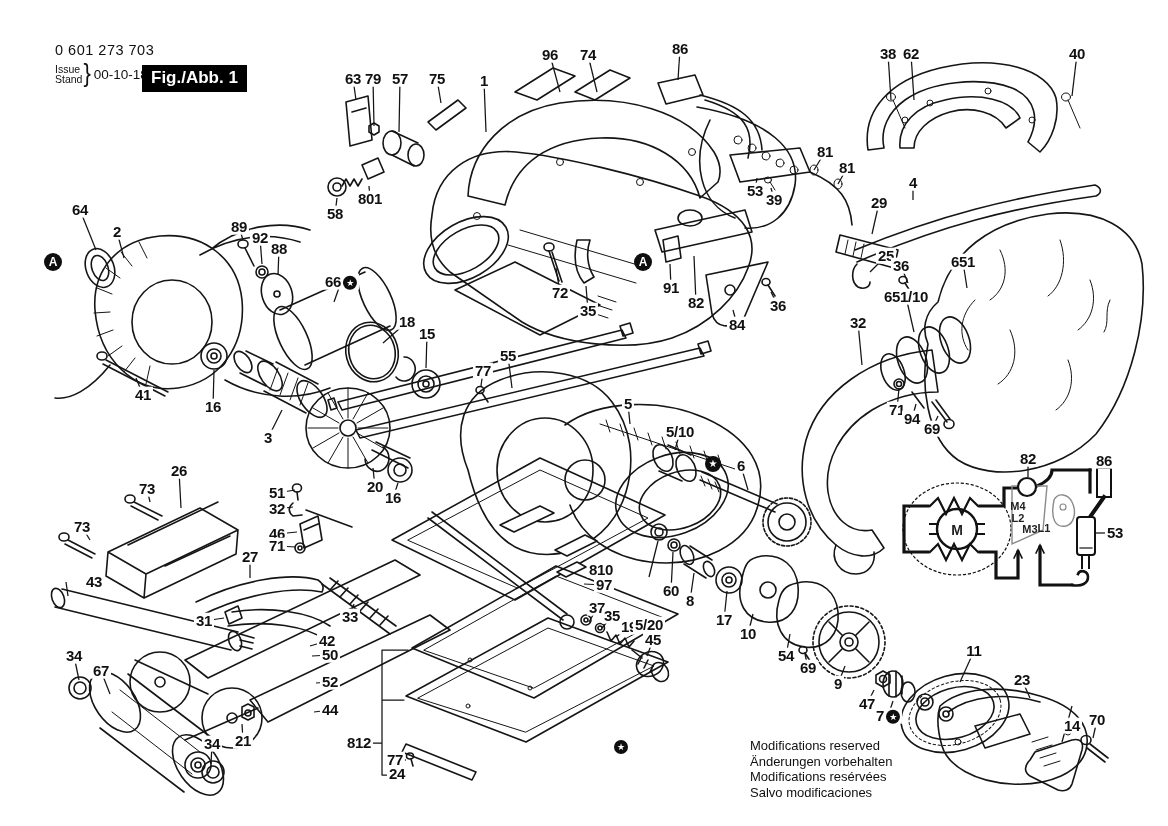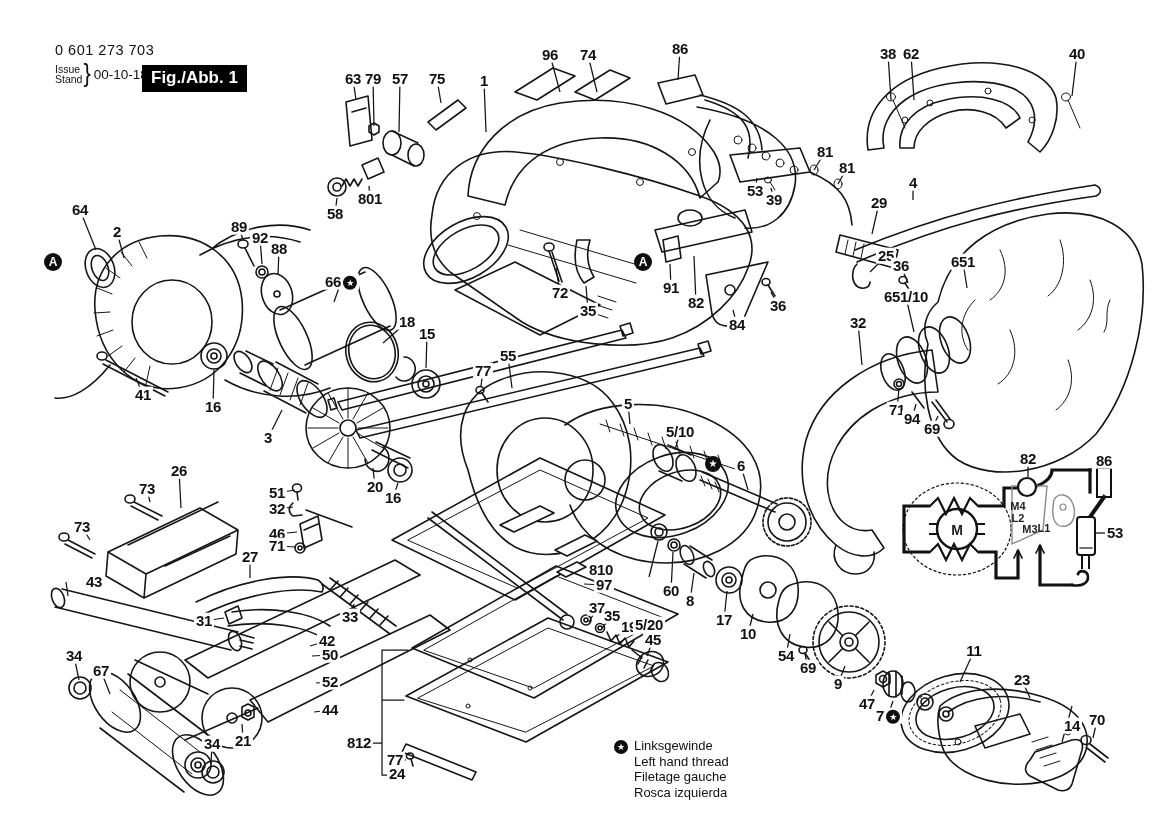--- a/index.html
+++ b/index.html
@@ -465,25 +465,25 @@
       <div class="iss">Issue</div>
       <div class="iss">Stand</div>
     </div>
     <div class="brace">}</div>
     <div class="date">00-10-18</div>
   </div>
 </div>
 <div class="figbox">Fig./Abb. 1</div>
 
 <span class="legendstar">★</span>
-<div class="legend c1" id="legend1">
-      <div>Linksgewinde</div>
-      <div>Left hand thread</div>
-      <div>Filetage gauche</div>
-      <div>Rosca izquierda</div>
+<div class="legend c2" id="legend2">
+      <div>Modifications reserved</div>
+      <div>Änderungen vorbehalten</div>
+      <div>Modifications resérvées</div>
+      <div>Salvo modificaciones</div>
     </div>
 
 <div id="labels">
       <div class="plabel" style="left: 550px; top: 55px;">96</div>
       <div class="plabel" style="left: 588px; top: 55px;">74</div>
       <div class="plabel" style="left: 680px; top: 49px;">86</div>
       <div class="plabel" style="left: 888px; top: 54px;">38</div>
       <div class="plabel" style="left: 911px; top: 54px;">62</div>
       <div class="plabel" style="left: 1077px; top: 54px;">40</div>
       <div class="plabel" style="left: 353px; top: 79px;">63</div>

